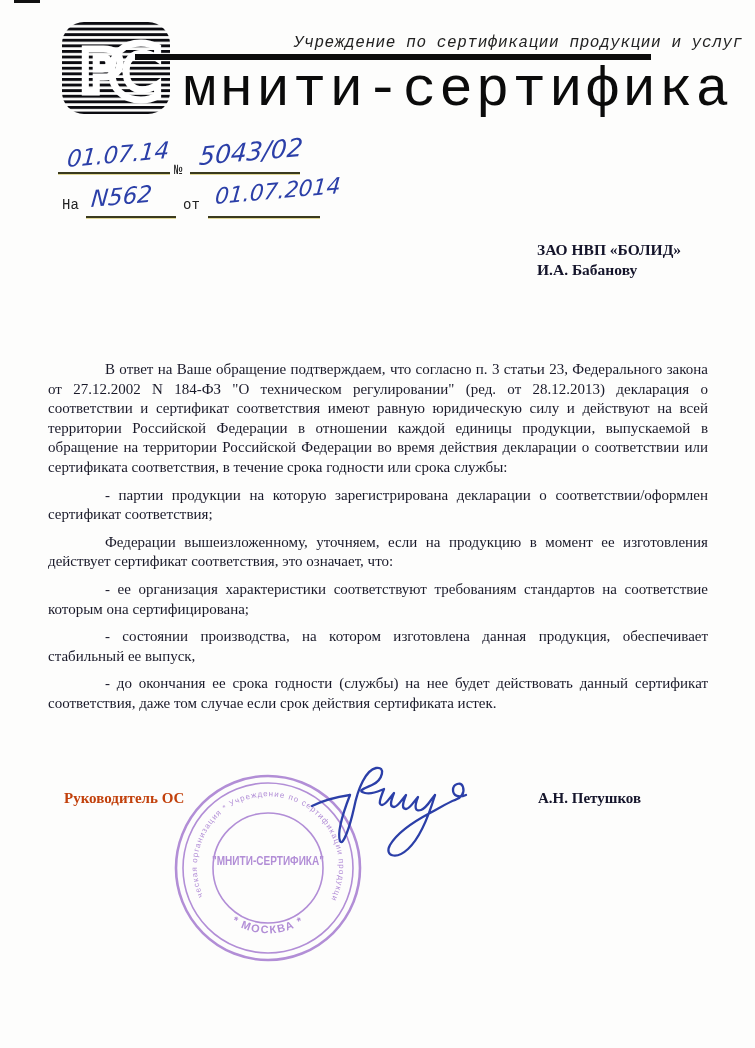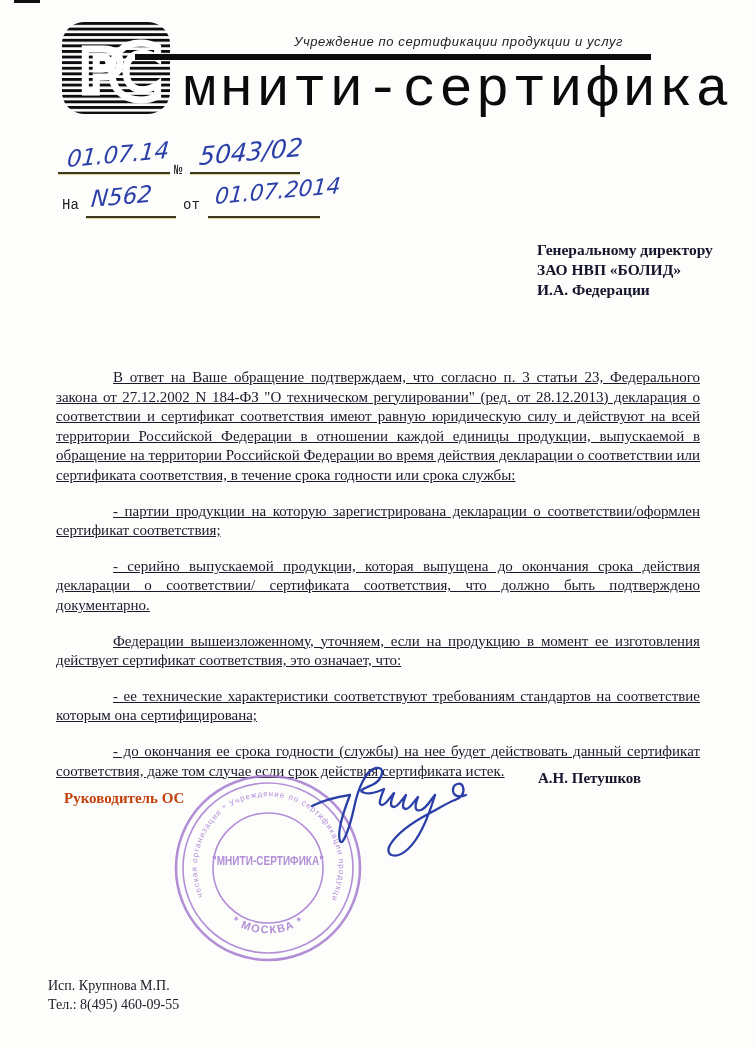--- a/index.html
+++ b/index.html
@@ -10,22 +10,22 @@
     overflow:hidden;
     font-family:"Liberation Serif", serif;
     color:#1c1c2e;
   }
   
   .corner-smudge{position:absolute;background:#111;}
   
   .logo{position:absolute;left:62px;top:22px;width:108px;height:92px;}
   .tagline{
     position:absolute;left:294px;top:34px;
-    font-family:Liberation Sans, sans-serif;
-    font-style:italic;font-size:13px;letter-spacing:.6px;color:#222;
+    font-family:Liberation Mono, monospace;
+    font-style:italic;font-size:16px;letter-spacing:.6px;color:#222;
     white-space:nowrap;
   }
   .header-rule{position:absolute;left:135px;top:54px;width:516px;height:6px;background:#0c0c0c;}
   .org-title{
     position:absolute;left:183px;top:58px;
     font-family:"Liberation Mono", monospace;
     font-size:56px;font-weight:400;color:#0b0b0b;
     letter-spacing:3px;white-space:nowrap;
   }
   .org-address{
@@ -50,24 +50,24 @@
   .recipient{
     position:absolute;left:537px;top:240px;
     font-weight:bold;font-size:15.5px;line-height:20px;color:#15152b;
     white-space:nowrap;
   }
   
   .body-text{
     position:absolute;left:40px;top:352px;width:676px;
     font-size:15px;line-height:19.6px;text-align:justify;color:#191929;
   }
-  .body-text p{margin:16px;text-indent:57px;text-decoration:underline;}
+  .body-text p{margin:8px;text-indent:57px;}
   
   .sig-position{position:absolute;left:64px;top:790px;font-weight:bold;font-size:15px;color:#c2410c;}
-  .sig-name{position:absolute;left:538px;top:770px;font-weight:bold;font-size:15px;color:#15152b;}
+  .sig-name{position:absolute;left:538px;top:790px;font-weight:bold;font-size:15px;color:#15152b;}
   .stamp{position:absolute;left:168px;top:768px;width:200px;height:200px;opacity:.85;}
   .signature-svg{position:absolute;left:308px;top:756px;width:165px;height:105px;}
   
   .footer{
     position:absolute;left:48px;top:976px;
     font-size:14px;line-height:19px;color:#20202c;
   }
 </style>
 </head>
 <body>
@@ -105,31 +105,30 @@
   <div class="uline" style="left:190px;top:172px;width:110px;"></div>
 
   <div class="print-label" style="left:62px;top:197px;text-align:right;">На</div>
   <div class="hw" style="left:90px;top:186px;font-size:23px;">N562</div>
   <div class="uline" style="left:86px;top:216px;width:90px;"></div>
   <div class="print-label" style="left:183px;top:197px;">от</div>
   <div class="hw" style="left:214px;top:184px;font-size:22px;">01.07.2014</div>
   <div class="uline" style="left:208px;top:216px;width:112px;"></div>
 
   <div class="recipient">
-    <div>Генеральному директору</div>
     <div>ЗАО НВП «БОЛИД»</div>
-    <div>И.А. Федерации</div>
+    <div>И.А. Бабанову</div>
   </div>
 
   <div class="body-text">
     <p>В ответ на Ваше обращение подтверждаем, что согласно п. 3 статьи 23, Федерального закона от 27.12.2002 N 184-ФЗ "О техническом регулировании" (ред. от 28.12.2013) декларация о соответствии и сертификат соответствия имеют равную юридическую силу и действуют на всей территории Российской Федерации в отношении каждой единицы продукции, выпускаемой в обращение на территории Российской Федерации во время действия декларации о соответствии или сертификата соответствия, в течение срока годности или срока службы:</p>
     <p>- партии продукции на которую зарегистрирована декларации о соответствии/оформлен сертификат соответствия;</p>
-    <p>- серийно выпускаемой продукции, которая выпущена до окончания срока действия декларации о соответствии/ сертификата соответствия, что должно быть подтверждено документарно.</p>
     <p>Федерации вышеизложенному, уточняем, если на продукцию в момент ее изготовления действует сертификат соответствия, это означает, что:</p>
-    <p>- ее технические характеристики соответствуют требованиям стандартов на соответствие которым она сертифицирована;</p>
+    <p>- ее организация характеристики соответствуют требованиям стандартов на соответствие которым она сертифицирована;</p>
+    <p>- состоянии производства, на котором изготовлена данная продукция, обеспечивает стабильный ее выпуск,</p>
     <p>- до окончания ее срока годности (службы) на нее будет действовать данный сертификат соответствия, даже  том случае если срок действия сертификата истек.</p>
   </div>
 
   <div class="sig-position">Руководитель ОС</div>
   <div class="sig-name">А.Н. Петушков</div>
 
   <svg class="stamp" viewBox="0 0 200 200">
     <defs>
       <path id="ringPath" d="M 36,130 A 71,71 0 1 1 164,130" fill="none"></path>
       <path id="bottomPath" d="M 38,122 A 66,66 0 0 0 162,122" fill="none"></path>
@@ -148,18 +147,14 @@
 
   <svg class="signature-svg" viewBox="0 0 165 105">
     <g fill="none" stroke="#2b3fa8" stroke-width="2.3" stroke-linecap="round" stroke-linejoin="round">
       <path d="M4,50 C 16,44 28,41 42,39"></path>
       <path d="M42,39 C 35,57 29,77 32,85 C 35,91 42,70 46,52 C 50,32 58,14 68,12 C 78,10 75,24 64,29 C 55,33 49,35 57,37 C 64,39 71,35 76,33 C 72,43 70,49 74,49 C 78,49 82,41 86,37 C 82,47 82,51 86,51 C 90,51 94,43 98,39 C 94,49 94,53 98,53 C 102,53 106,45 110,41 C 106,51 107,56 113,54 C 119,52 123,43 127,39"></path>
       <path d="M127,39 C 121,59 112,82 100,93 C 88,104 76,100 82,89 C 89,77 105,66 122,57 C 133,51 141,46 147,44"></path>
       <path d="M147,44 C 153,42 157,37 155,31 C 153,25 145,28 145,34 C 145,40 151,42 158,39"></path>
     </g>
   </svg>
 
-  <div class="footer">
-    <div>Исп. Крупнова М.П.</div>
-    <div>Тел.: 8(495) 460-09-55</div>
-  </div>
 
 </div>
 
 </body></html>

